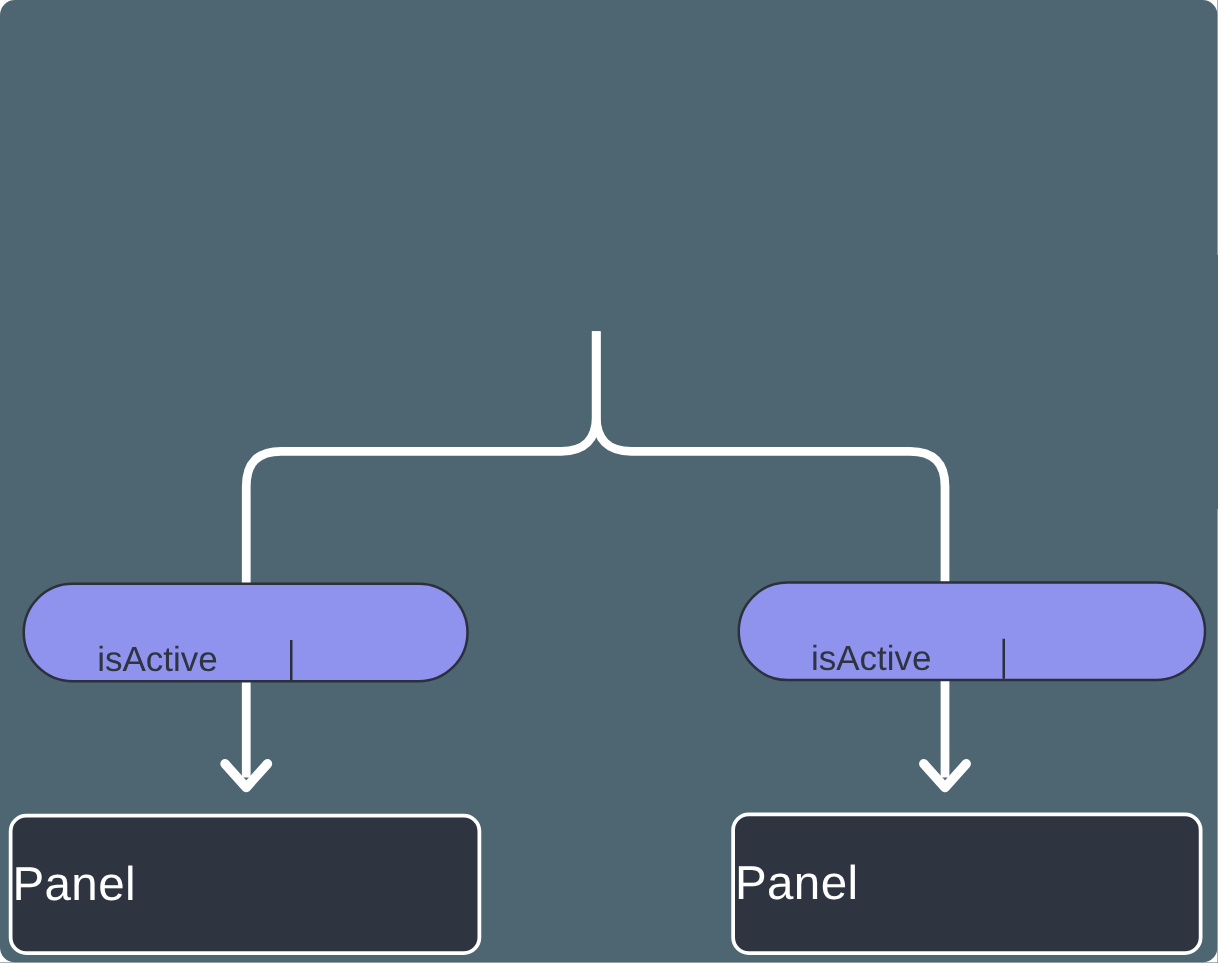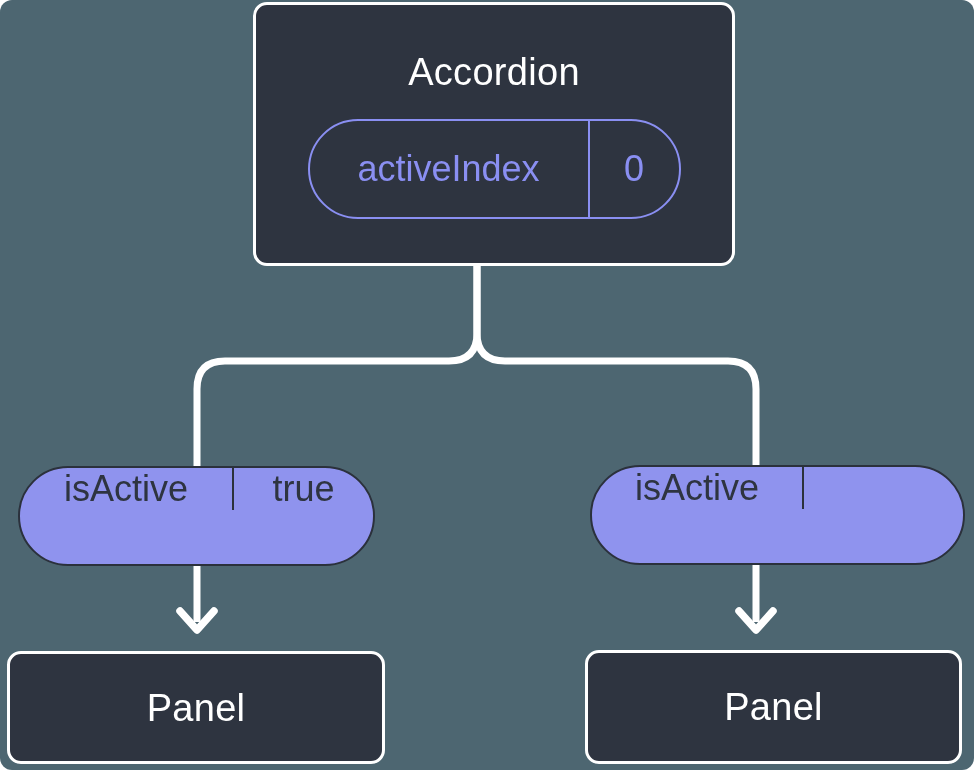--- a/index.html
+++ b/index.html
@@ -68,73 +68,65 @@
     width: 280px;
     border-right: 2px solid var(--accent);
     display: flex; align-items: center; justify-content: center;
   }
   .state-pill .seg-value {
     flex: 1;
     display: flex; align-items: center; justify-content: center;
   }
   .prop-pill {
     position: absolute;
-    height: 100px;
+    height: 80px;
     background: var(--pill-fill);
     border: 2.5px solid var(--pill-border);
     border-radius: 60px;
     display: flex;
-    align-items: flex-start;
+    align-items: flex-end;
     color: var(--pill-text);
-    font-size: 36px;
+    font-size: 28px;
     z-index: 2;
   }
   .prop-pill .seg-label {
     border-right: 2.5px solid var(--pill-border);
     display: flex; align-items: center; justify-content: center;
   }
   .prop-pill .seg-value {
     flex: 1;
     display: flex; align-items: center; justify-content: center;
   }
   .prop-pill-left  { left: 18px;  top: 466px; width: 357px; }
   .prop-pill-left  .seg-label { width: 214px; }
   .prop-pill-right { left: 590px; top: 465px; width: 375px; }
   .prop-pill-right .seg-label { width: 212px; }
   .panel-node {
     display: flex;
     align-items: center;
-    justify-content: center;
+    justify-content: flex-start;
   }
   .panel-node-left  { left: 7px;   top: 651px; width: 378px; height: 113px; }
   .panel-node-right { left: 585px; top: 650px; width: 377px; height: 114px; }
 </style>
 </head>
 <body>
 
 <div class="stage">
 
   <svg class="connector-svg" width="974" height="770" viewBox="0 0 974 770" fill="none">
     <path d="M477 265 L477 333 Q477 361 449 361 L225 361 Q197 361 197 389 L197 622" stroke="#FFFFFF" stroke-width="7" fill="none"></path>
     <path d="M477 265 L477 333 Q477 361 505 361 L728 361 Q756 361 756 389 L756 622" stroke="#FFFFFF" stroke-width="7" fill="none"></path>
     <path d="M180 611 L197 630 L214 611" stroke="#FFFFFF" stroke-width="7.5" stroke-linecap="round" stroke-linejoin="round" fill="none"></path>
     <path d="M739 611 L756 630 L773 611" stroke="#FFFFFF" stroke-width="7.5" stroke-linecap="round" stroke-linejoin="round" fill="none"></path>
   </svg>
 
-  <div class="node root-node">
-    <div class="node-title">Accordion</div>
-    <div class="state-pill">
-      <div class="seg-label">activeIndex</div>
-      <div class="seg-value">0</div>
-    </div>
-  </div>
 
   <div class="prop-pill prop-pill-left">
     <div class="seg-label">isActive</div>
-    <div class="seg-value">true</div>
   </div>
 
   <div class="prop-pill prop-pill-right">
     <div class="seg-label">isActive</div>
   </div>
 
   <div class="node panel-node panel-node-left">
     <div class="node-title">Panel</div>
   </div>
 

